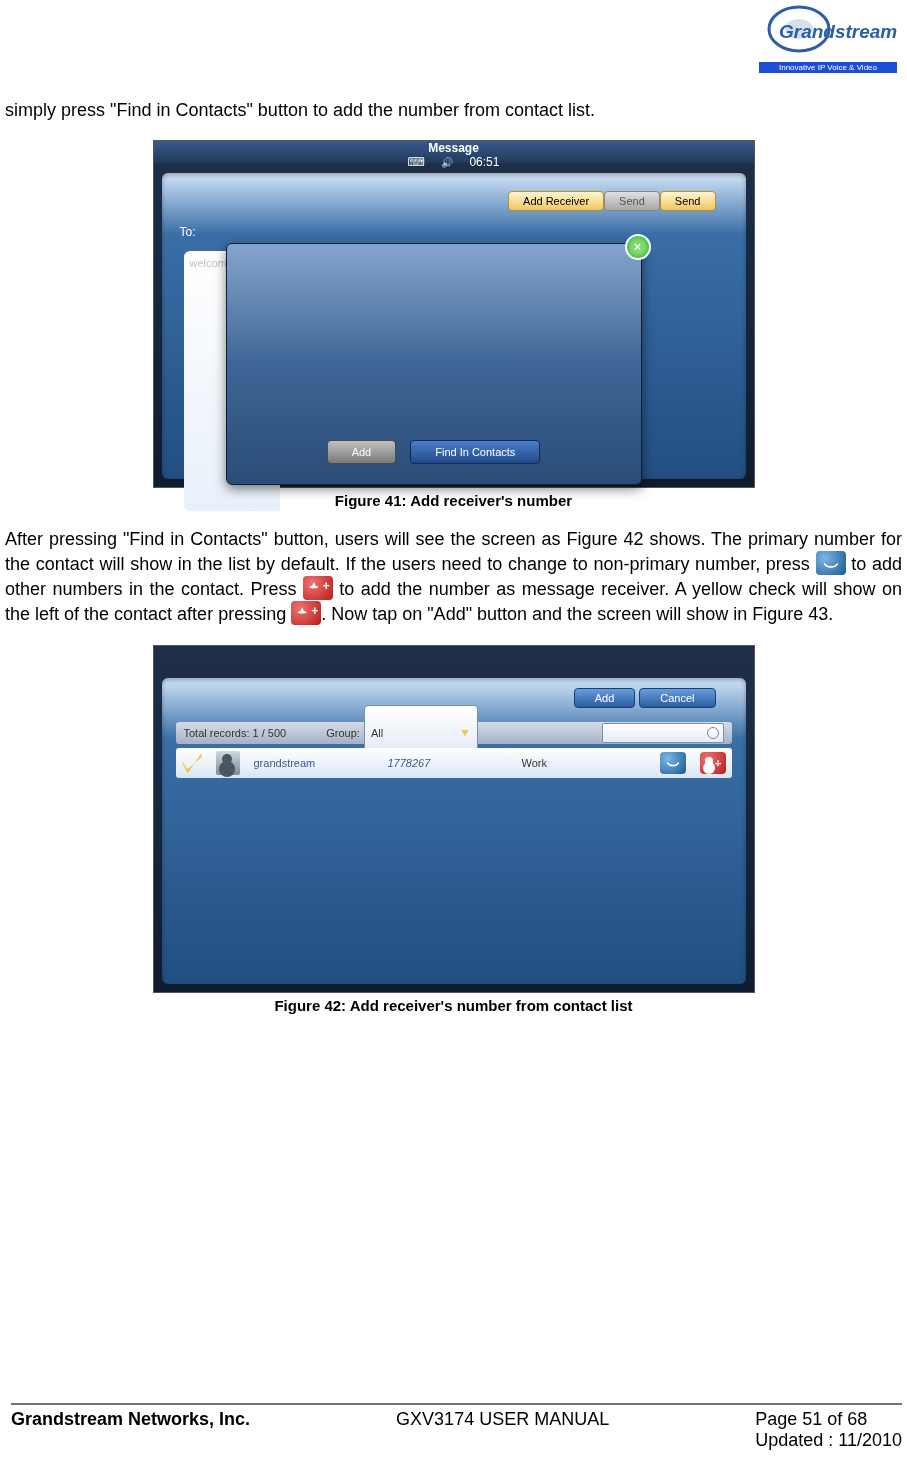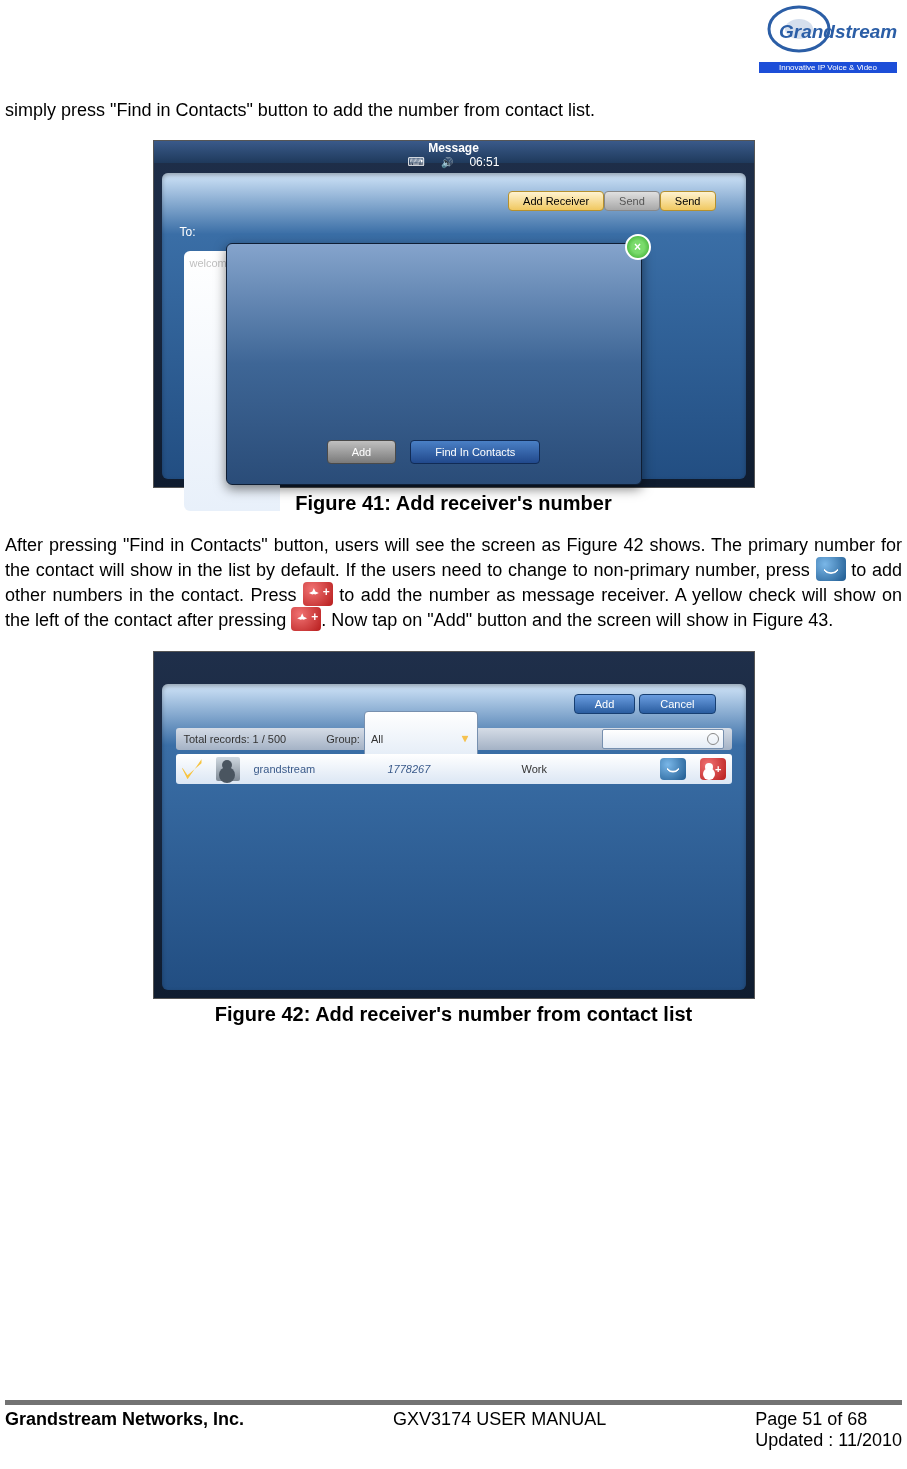--- a/index.html
+++ b/index.html
@@ -31,21 +31,21 @@
     left: 5px;
     right: 5px;
   }
   .para {
     line-height: 1.35;
     text-align: justify;
   }
   .caption {
     text-align: center;
     font-weight: bold;
-    font-size: 20px;
+    font-size: 15px;
     margin: 4px 0 18px 0;
   }
   .screenshot {
     display: block;
     margin: 14px auto 0 auto;
     width: 600px;
     height: 346px;
     position: relative;
     background: linear-gradient(#1f2f4a, #0f1c2f);
     border: 1px solid #555;
@@ -386,23 +386,23 @@
   .row-add-icon::after{
     content:""; position:absolute; left:5px; top:5px;
     width:8px;height:8px;border-radius:50%;background:#fff;
     box-shadow: 0 7px 0 2px #fff;
   }
 
   
   .footer {
     position: absolute;
     bottom: 18px;
-    left: 5px;
+    left: 11px;
     right: 5px;
-    border-top: 5px solid #737373;
+    border-top: 2px solid #737373;
     padding-top: 4px;
     display: flex;
     justify-content: space-between;
     font-size: 18px;
   }
   .footer .col { white-space: nowrap; }
   .footer .col.c1 { font-weight: bold; }
   .footer .col.c2 { text-align: center; flex:1;}
   .footer .col.c2 .l2 { font-style: italic; }
   .footer .col.c3 { text-align: left; }

